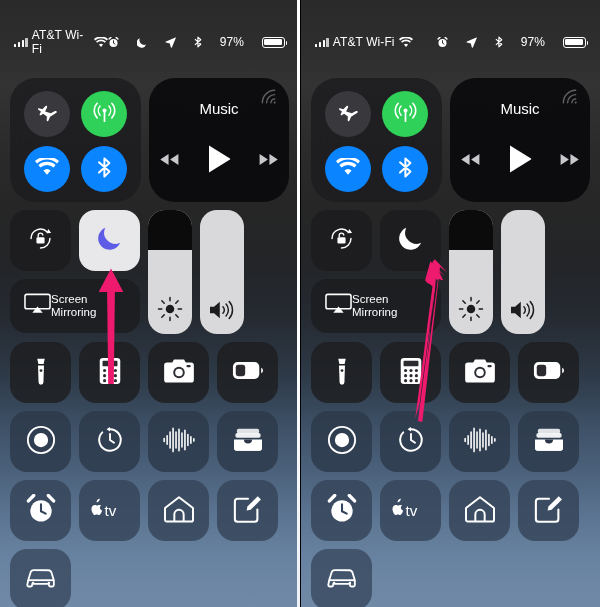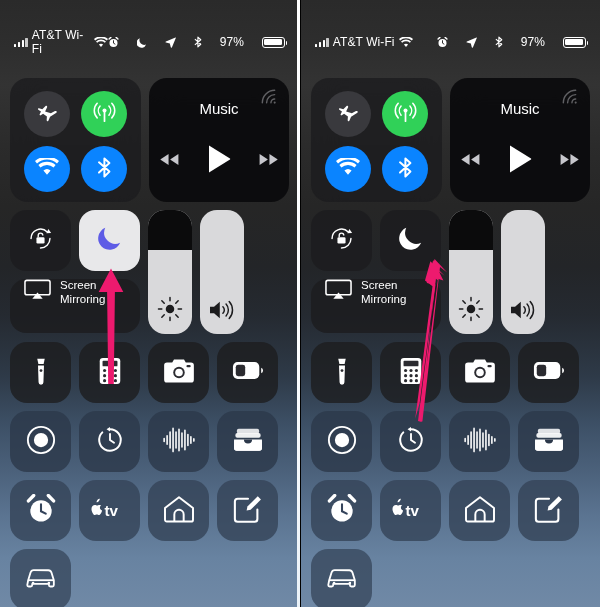--- a/index.html
+++ b/index.html
@@ -40,21 +40,21 @@
   .batt{ width:23px; height:11px; border:1.3px solid #fff; border-radius:3px;
     position:relative; padding:1.3px; }
   .batt::after{ content:""; position:absolute; right:-3.4px; top:3.3px;
     width:1.8px; height:4px; background:#fff; border-radius:0 1px 1px 0;}
   .batt span{ display:block; height:100%; background:#fff; border-radius:1.3px; }
 
   
   .cc{ position:absolute; top:78px; left:10px; width:279px; }
   .cc-row{ display:flex; gap:8px; margin-bottom:8px; }
 
-  .mod{ background:rgba(28,28,30,.82); border-radius:18px;
+  .mod{ background:rgba(28,28,30,.82); border-radius:26px;
     backdrop-filter:blur(14px); position:relative; }
   .mod.conn{ width:131px; height:124px; padding:13px; }
   .conn-grid{ display:grid; grid-template-columns:1fr 1fr; gap:9px; place-items:center; }
   .circ{ width:46px; height:46px; border-radius:50%; display:flex;
     align-items:center; justify-content:center; }
   .c-air{ background:#39393d; }
   .c-cell{ background:#30d158; }
   .c-wifi{ background:#0a84ff; }
   .c-bt{ background:#0a84ff; }
 
@@ -64,40 +64,40 @@
   .music-title{ color:#fff; font-size:15px; font-weight:400; }
   .music-ctrl{ display:flex; align-items:center; gap:26px; }
   .airplay{ position:absolute; top:9px; right:11px; opacity:.6; }
 
   
   .sq{ width:61px; height:61px; border-radius:16px; background:rgba(28,28,30,.82);
     display:flex; align-items:center; justify-content:center; position:relative; }
   .sq.active-light{ background:#e8e8ea; }
 
   .mirror{ width:130px; height:54px; border-radius:16px; background:rgba(28,28,30,.82);
-    display:flex; align-items:flex-start; gap:9px; padding-left:14px; }
+    display:flex; align-items:center; padding-left:14px; }
   .mirror-lbl{ color:#fff; font-size:11.5px; line-height:13.5px; font-weight:400; }
 
   .slider{ width:44px; height:124px; border-radius:17px; overflow:hidden;
     position:relative; background:#d9d9db; }
   .slider .empty{ position:absolute; left:0; top:0; width:100%;
     background:#0b0b0c; }
   .slider .gl{ position:absolute; left:0; bottom:12px; width:100%;
     display:flex; justify-content:center; }
 
   .left-col{ display:flex; flex-direction:column; gap:8px; }
   .toggles-row{ display:flex; gap:8px; }
 
   
   .tiles{ display:flex; gap:8px; margin-bottom:8px; }
   .tile{ width:61px; height:61px; border-radius:17px;
     background:rgba(28,28,30,.78); display:flex; align-items:center;
     justify-content:center; }
   .tiles.blueish .tile{ background:rgba(44,56,74,.80); }
-  .tiles.blueish2 .tile{ background:rgba(52,67,88,.80);font-weight:bold; }
+  .tiles.blueish2 .tile{ background:rgba(52,67,88,.80); }
   .tiles.blueish3 .tile{ background:rgba(56,72,94,.80); }
 
   
   .arrow{ position:absolute; z-index:30; pointer-events:none; }
   .mcolor{ fill:#ed1a6e; }
 </style>
 </head>
 <body>
 
 <div class="stage">

